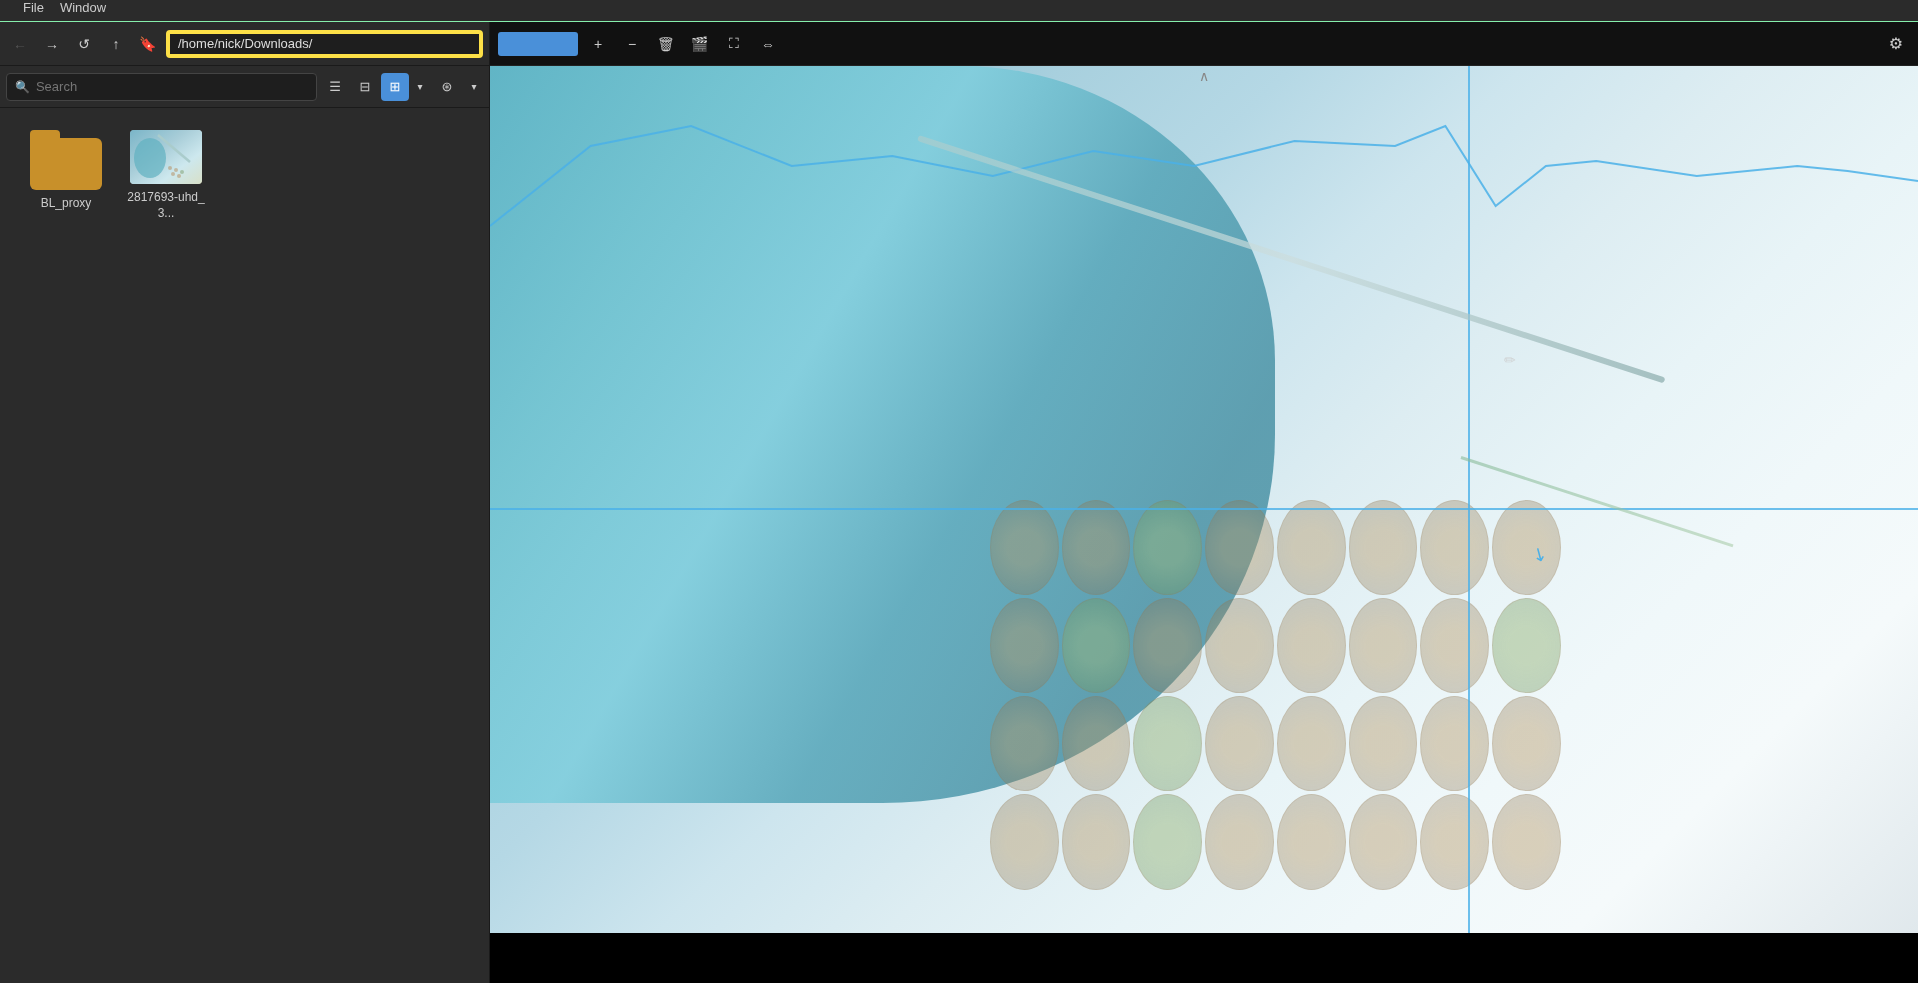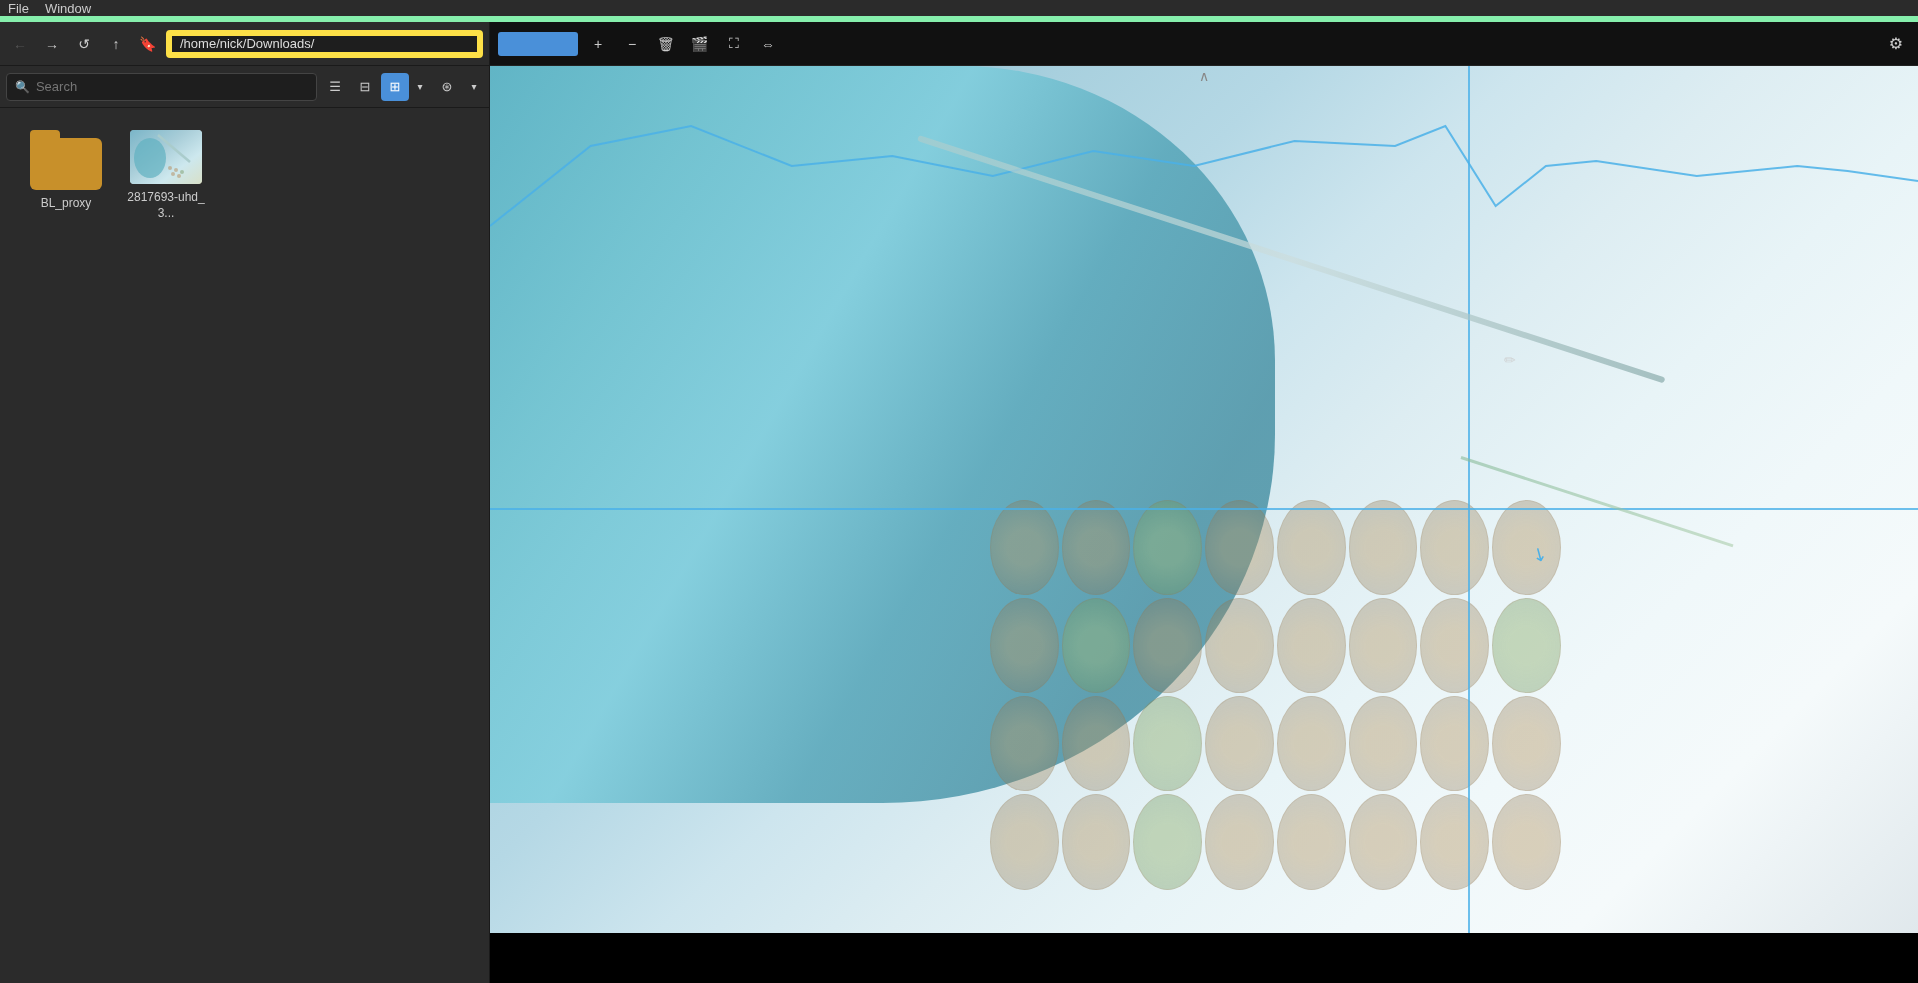--- a/index.html
+++ b/index.html
@@ -11,24 +11,24 @@
       overflow: hidden;
       display: flex;
       flex-direction: column;
     }
 
     
     .menu-bar {
       height: 22px;
       background: #2b2b2b;
       display: flex;
-      align-items: flex-end;
-      padding: 0 8px;
+      align-items: flex-start;
+      padding: 0 23px;
       gap: 16px;
-      border-bottom: 6px solid #86efac;
+      border-bottom: 1px solid #86efac;
     }
     .menu-bar span {
       color: #ccc;
       font-size: 13px;
       cursor: pointer;
     }
 
     
     .main-layout {
       display: flex;
@@ -68,21 +68,21 @@
       align-items: center;
       justify-content: center;
       font-size: 14px;
     }
     .nav-btn.disabled { color: #555; cursor: default; }
 
     .path-bar {
       flex: 1;
       height: 28px;
       background: #1e1e1e;
-      border: 6px solid #fde047;
+      border: 4px solid #fde047;
       border-radius: 4px;
       color: #ddd;
       font-size: 13px;
       padding: 0 8px;
       display: flex;
       align-items: center;
     }
 
     
     .search-bar-row {

